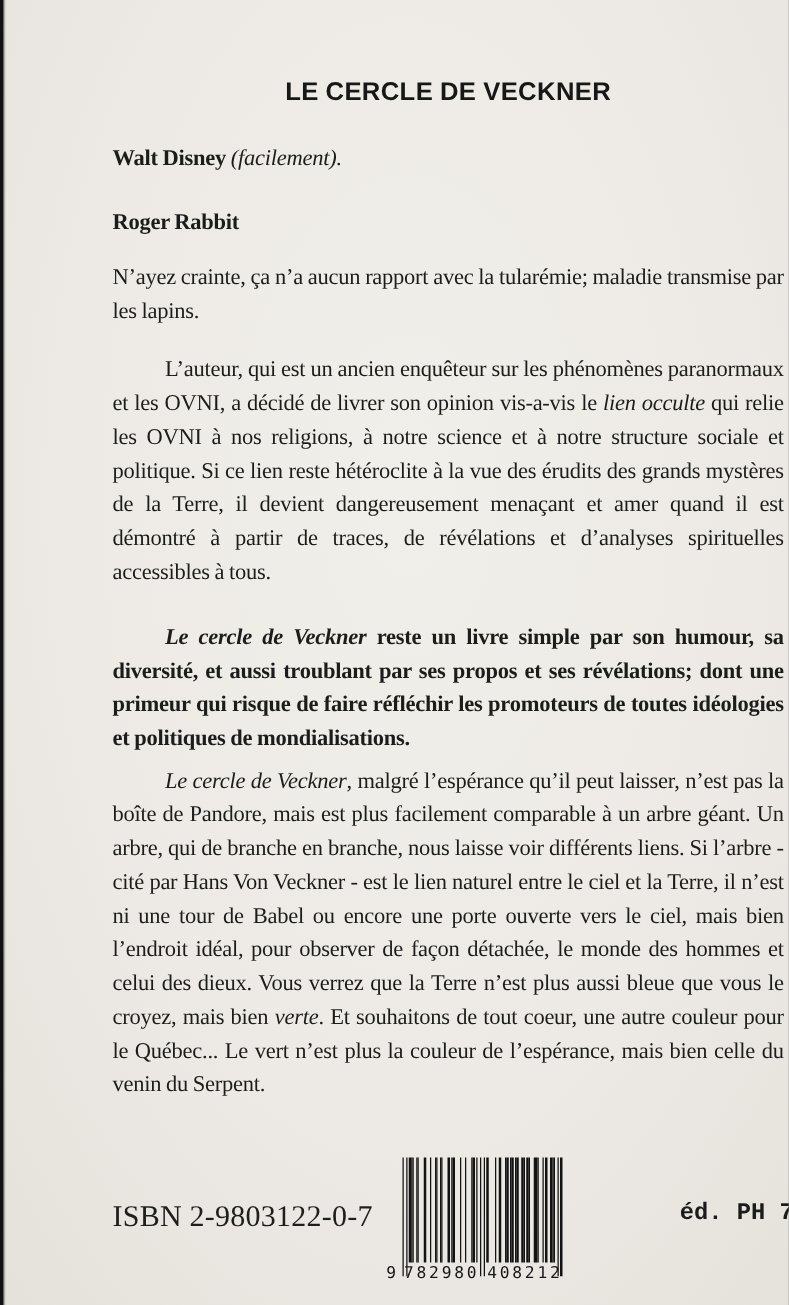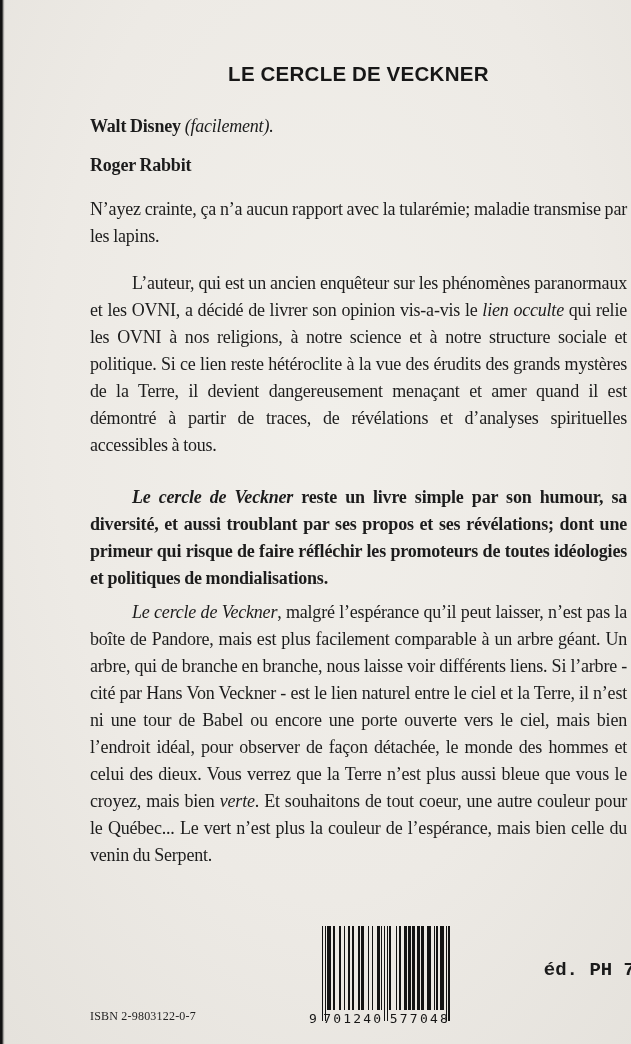--- a/index.html
+++ b/index.html
@@ -30,32 +30,32 @@
   }
   .title{
     margin:60px 0 0;
     font-family:"Liberation Sans","DejaVu Sans",sans-serif;
     font-size:20.5px;font-weight:bold;letter-spacing:.3px;
     text-align:center;color:#171717;
   }
   .attribution{font-weight:normal;}
   .attr-1{margin-top:26px;}
   .quote-1{margin-top:16px;}
-  .attr-2{margin-top:12px;}
+  .attr-2{margin-top:24px;}
   .quote-2{margin-top:17px;}
   .para{text-indent:42px;}
   .para-0{margin-top:20px;}
   .para-1{margin-top:25px;font-weight:bold;}
   .para-2{margin-top:7px;}
   .it{font-style:italic;}
   .bd{font-weight:bold;}
   .isbn{
     position:absolute;left:90px;top:961px;
     font-family:"Liberation Serif","DejaVu Serif",serif;
-    font-size:12px;letter-spacing:.2px;color:#1e1e1e;margin-top:48px;
+    font-size:24px;letter-spacing:.2px;color:#1e1e1e;
   }
   .edition{
     position:absolute;right:44px;top:959px;
     font-family:Liberation Mono, monospace;
     font-size:19px;font-weight:bold;color:#1b1b1b;text-align:right;
   }
   .barcode{position:absolute;left:308px;top:926px;width:142px;height:106px;}
   .barcode-bars{
     position:absolute;left:14px;top:0;width:128px;height:96px;
     display:flex;align-items:flex-start;
@@ -188,17 +188,17 @@
         <div class="module on"></div>
         <div class="module on"></div>
         <div class="module on"></div>
         <div class="module"></div>
         <div class="module on guard"></div>
         <div class="module"></div>
         <div class="module on guard"></div>
       </div>
     <div class="barcode-digits">
       <span class="bc-first">9</span>
-      <span class="bc-group">701240</span>
-      <span class="bc-group">577048</span>
+      <span class="bc-group">782980</span>
+      <span class="bc-group">408212</span>
     </div>
   </div>
 </div>
 
 </body></html>

